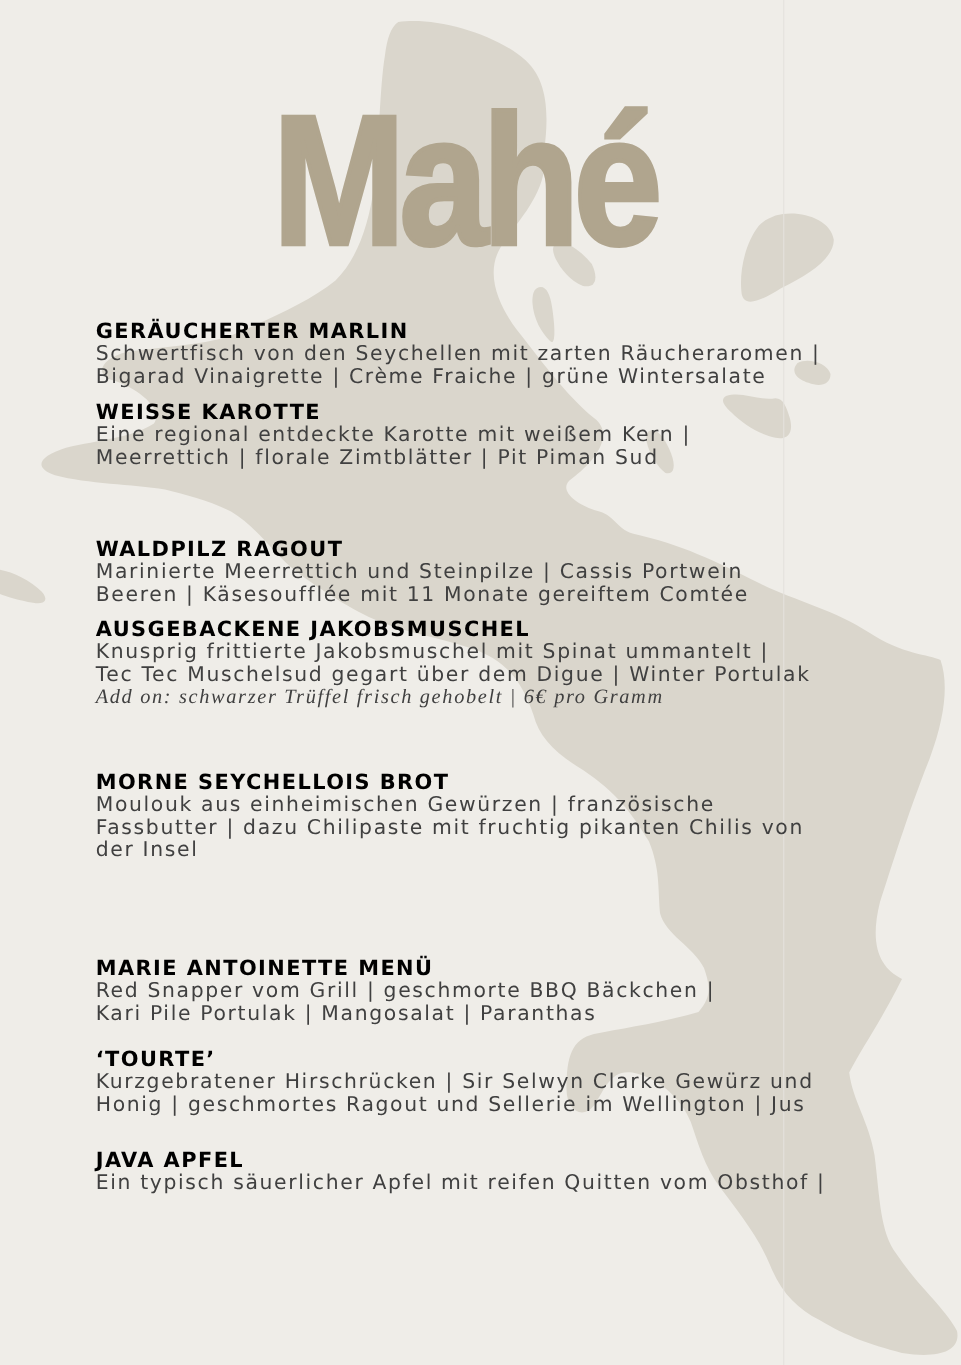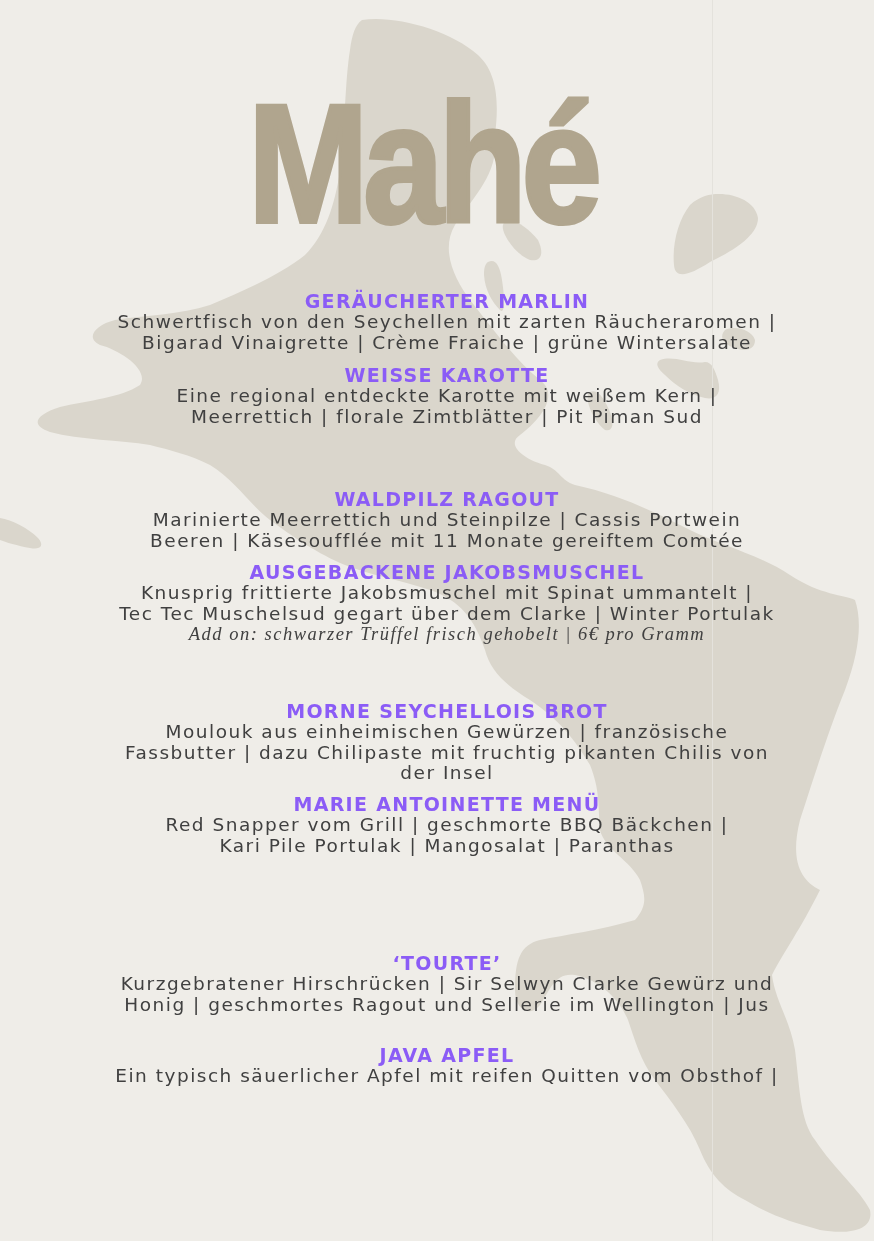--- a/index.html
+++ b/index.html
@@ -13,21 +13,20 @@
       position: relative;
       overflow: hidden;
       font-family: "DejaVu Sans", sans-serif;
     }
     .page {
       position: absolute;
       left: 0; top: 0;
       width: 713px;
       height: 1241px;
       background: #efede8;
-      text-align: center;
     }
     .island-bg {
       position: absolute;
       left: 0; top: 0;
       width: 874px;
       height: 1241px;
       pointer-events: none;
     }
     .right-edge {
       position: absolute;
@@ -58,21 +57,21 @@
       position: absolute;
       left: 87px;
       width: 720px;
     }
     .dish-name {
       font-family: "DejaVu Sans", sans-serif;
       font-weight: bold;
       font-size: 19px;
       line-height: 21px;
       letter-spacing: 1.3px;
-      color: #8b5cf6;
+      color: #000000;
       margin: 0;
       white-space: nowrap;
     }
     .dish-line {
       font-family: "DejaVu Sans", sans-serif;
       font-weight: normal;
       font-size: 18.5px;
       line-height: 20.5px;
       letter-spacing: 1.5px;
       color: #404040;
@@ -174,32 +173,32 @@
 
   <div class="menu-item" style="top:489px;">
     <p class="dish-name">WALDPILZ RAGOUT</p>
     <p class="dish-line">Marinierte Meerrettich und Steinpilze | Cassis Portwein</p>
     <p class="dish-line">Beeren | Käsesoufflée mit 11 Monate gereiftem Comtée</p>
   </div>
 
   <div class="menu-item" style="top:562px;">
     <p class="dish-name">AUSGEBACKENE JAKOBSMUSCHEL</p>
     <p class="dish-line">Knusprig frittierte Jakobsmuschel mit Spinat ummantelt |</p>
-    <p class="dish-line">Tec Tec Muschelsud gegart über dem Clarke | Winter Portulak</p>
+    <p class="dish-line">Tec Tec Muschelsud gegart über dem Digue | Winter Portulak</p>
     <p class="dish-line italic">Add on: schwarzer Trüffel frisch gehobelt | 6€ pro Gramm</p>
   </div>
 
   <div class="menu-item" style="top:701px;">
     <p class="dish-name">MORNE SEYCHELLOIS BROT</p>
     <p class="dish-line">Moulouk aus einheimischen Gewürzen | französische</p>
     <p class="dish-line">Fassbutter | dazu Chilipaste mit fruchtig pikanten Chilis von</p>
     <p class="dish-line">der Insel</p>
   </div>
 
-  <div class="menu-item" style="top:794px;">
+  <div class="menu-item" style="top:870px;">
     <p class="dish-name">MARIE ANTOINETTE MENÜ</p>
     <p class="dish-line">Red Snapper vom Grill | geschmorte BBQ Bäckchen |</p>
     <p class="dish-line">Kari Pile Portulak | Mangosalat | Paranthas</p>
   </div>
 
   <div class="menu-item" style="top:953px;">
     <p class="dish-name">‘TOURTE’</p>
     <p class="dish-line">Kurzgebratener Hirschrücken | Sir Selwyn Clarke Gewürz und</p>
     <p class="dish-line">Honig | geschmortes Ragout und Sellerie im Wellington | Jus</p>
   </div>

